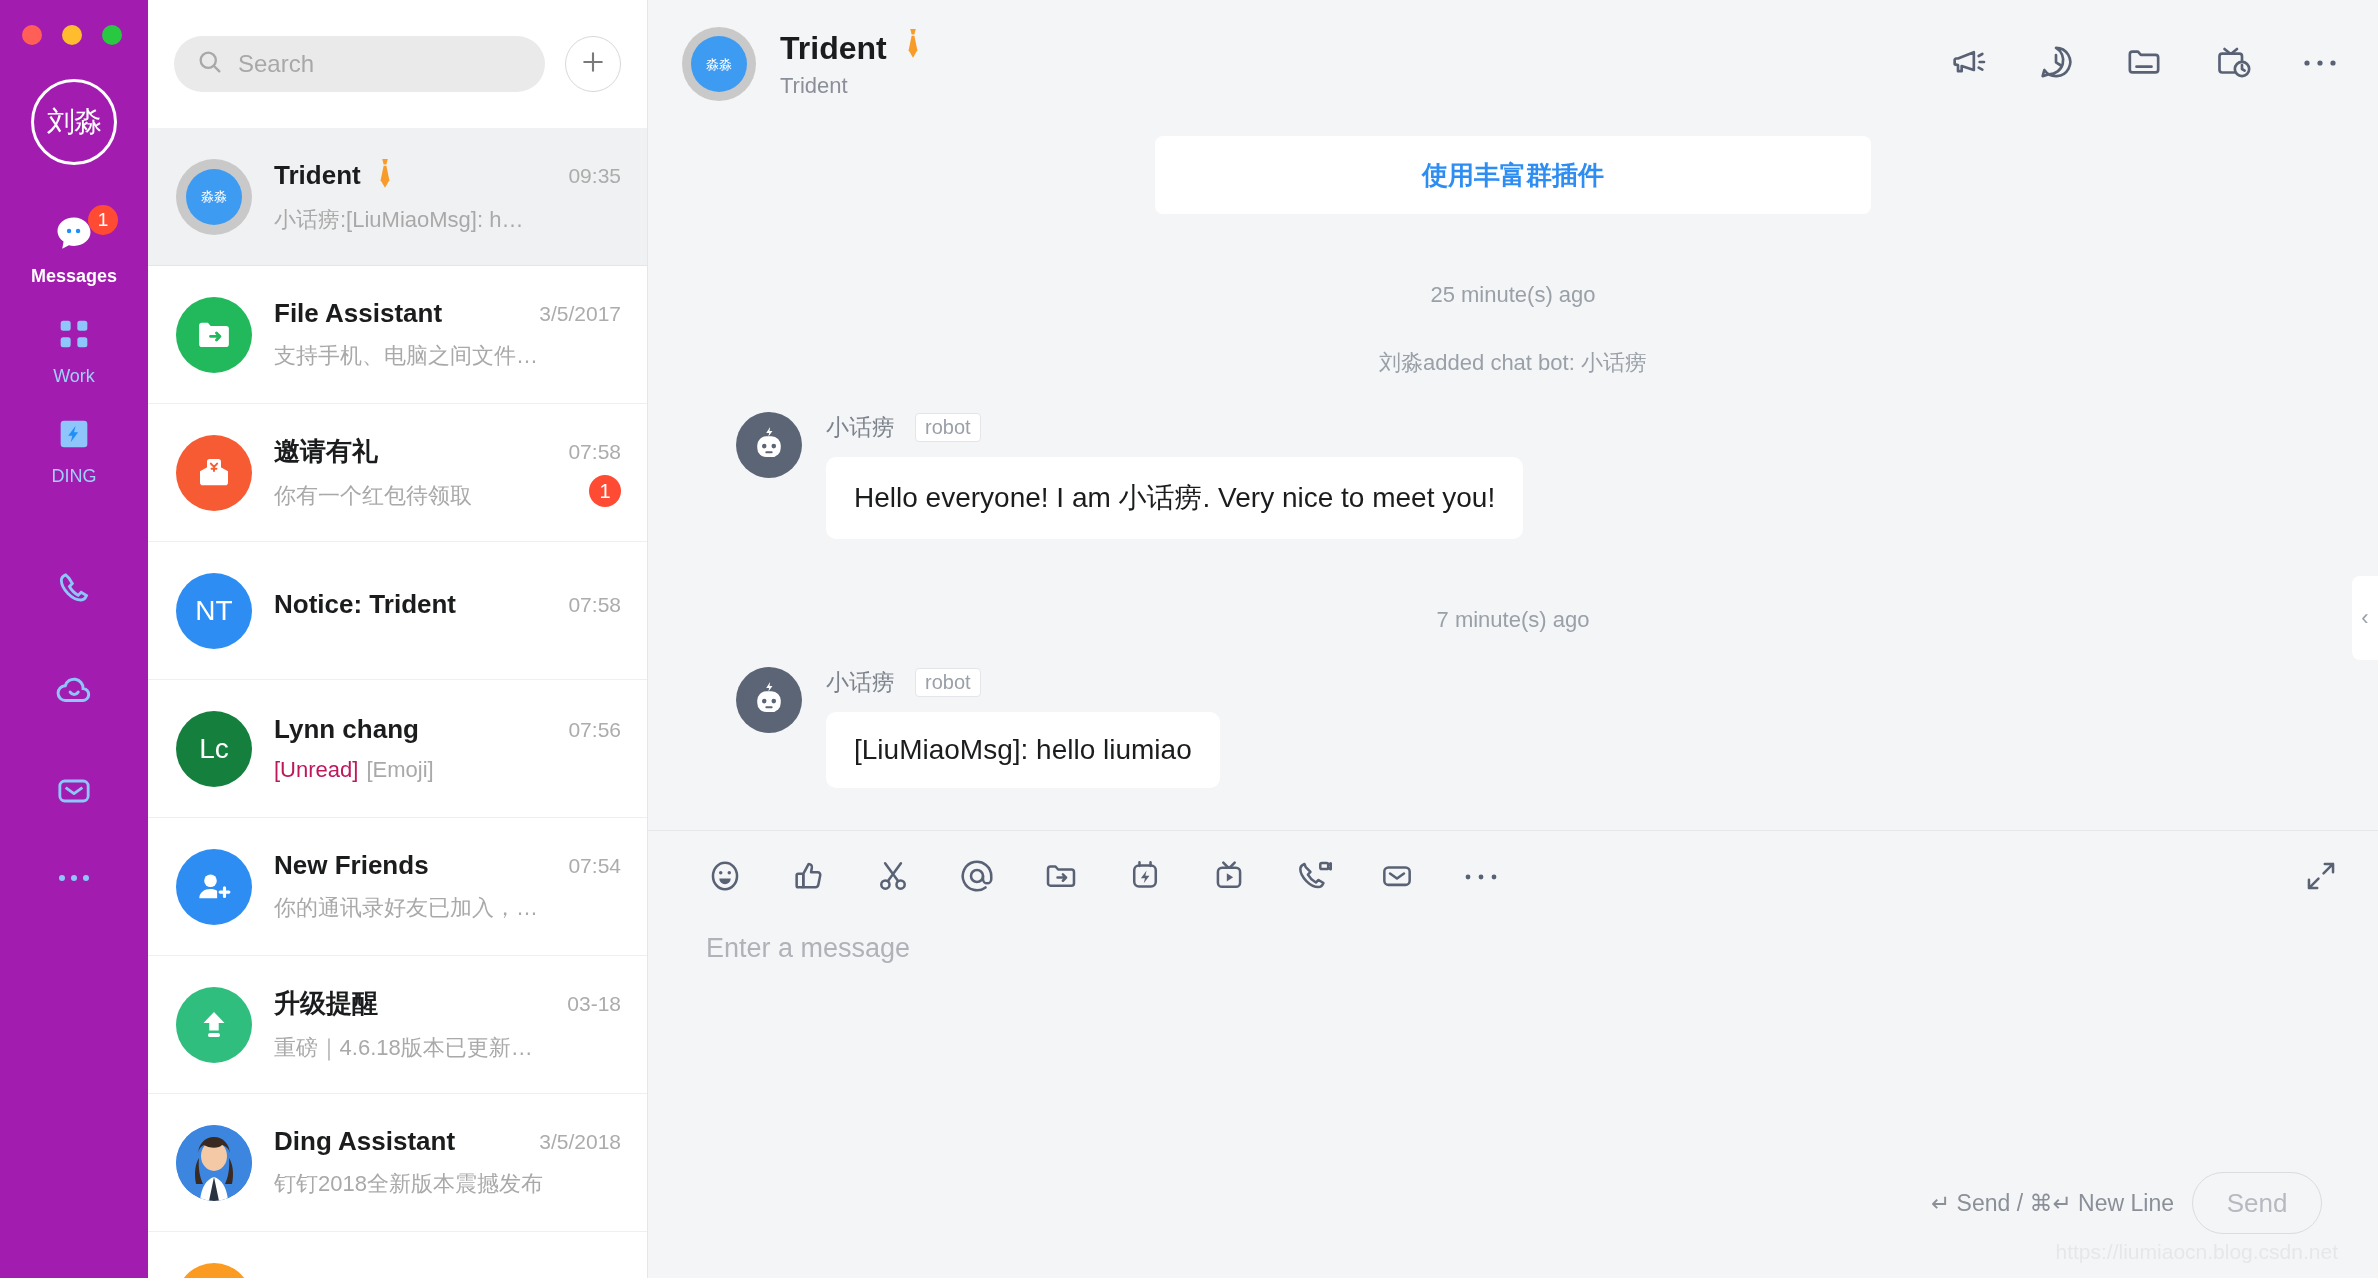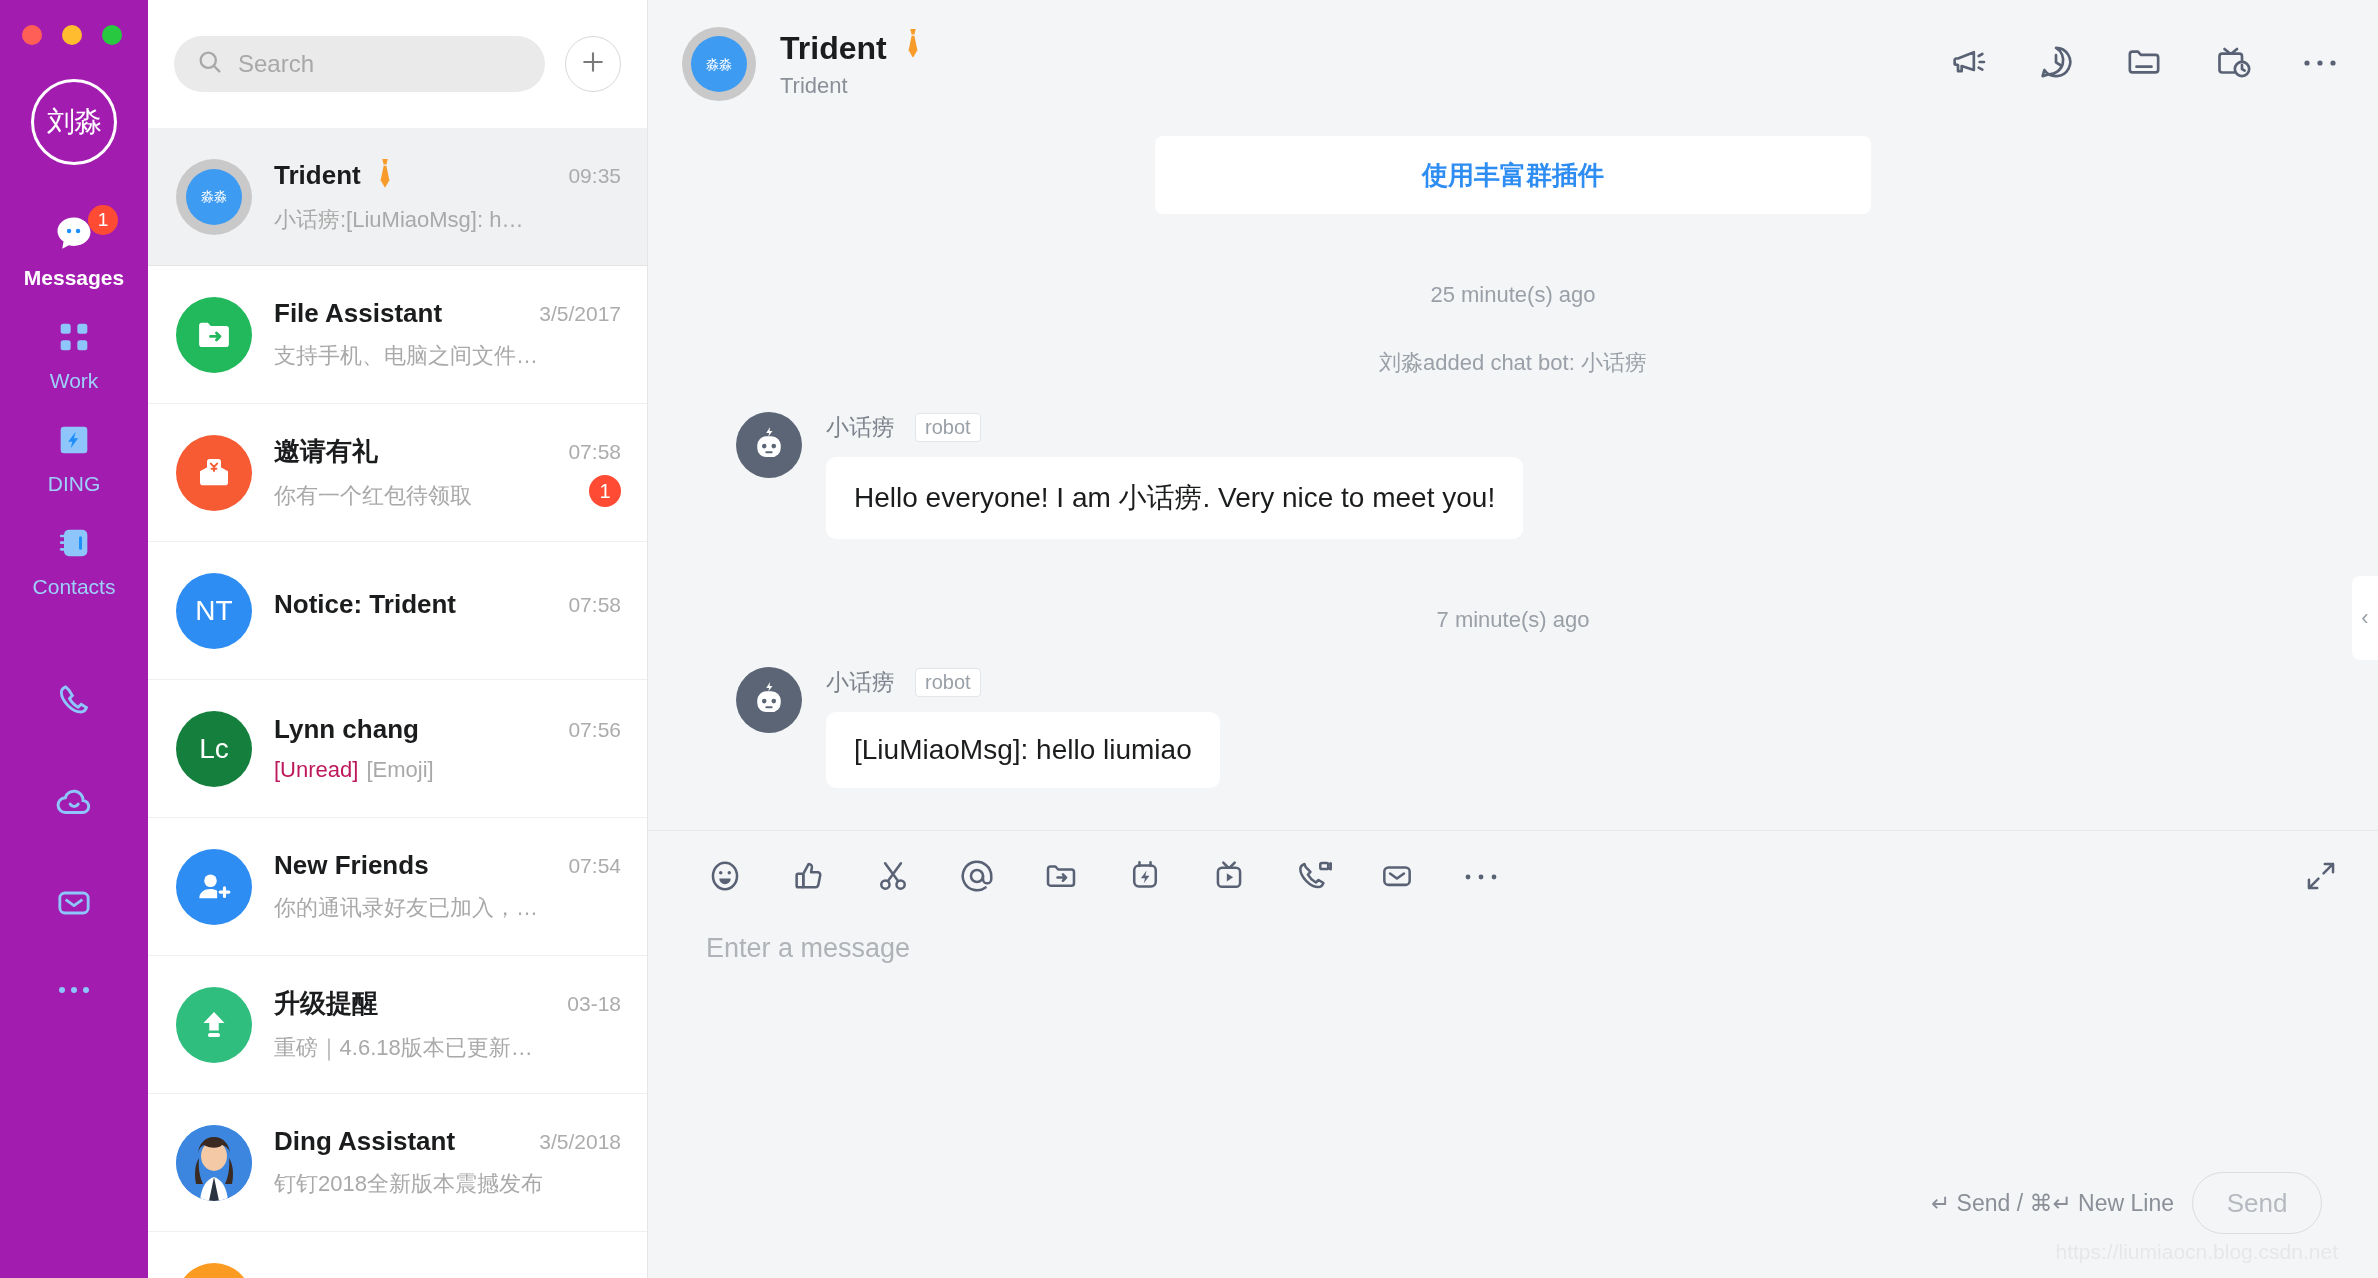--- a/index.html
+++ b/index.html
@@ -32,21 +32,21 @@
     color: #fff; font-size: 28px; letter-spacing: -1px;
   }
 
   .nav { margin-top: 32px; width: 100%; }
   .nav-item {
     display: flex; flex-direction: column; align-items: center;
     padding: 14px 0 10px 0; position: relative;
   }
   .nav-ico { width: 46px; height: 46px; display:flex; align-items:center; justify-content:center; }
   .nav-ico svg { display: block; }
-  .nav-label { margin-top: 9px; font-size: 21px; color: #9ED0FC; }
+  .nav-label { margin-top: 9px; font-size: 18px; color: #9ED0FC; }
   .nav-item.active .nav-label { color: #ffffff; font-weight: bold; }
   .badge {
     position: absolute; top: 8px; left: 88px;
     min-width: 30px; height: 30px; padding: 0 8px;
     background: #FF4B33; color: #fff; border-radius: 15px;
     font-size: 19px; display: flex; align-items: center; justify-content: center;
   }
   .rail-bottom { margin-top: 44px; width: 100%; display: flex; flex-direction: column; align-items: center; }
   .rail-bottom .rb { padding: 28px 0; }
 
@@ -196,32 +196,20 @@
       <div class="nav-item">
         <span class="nav-ico">
           <svg width="40" height="40" viewBox="0 0 24 24" fill="#8EC6FB">
             <path d="M6 4h12a2 2 0 012 2v12a2 2 0 01-2 2H6a2 2 0 01-2-2V6a2 2 0 012-2z"></path>
             <path d="M13 7l-4.5 6H11l-1 4 4.5-6H12l1-4z" fill="#1E8EF9"></path>
           </svg>
         </span>
         <span class="nav-label">DING</span>
       </div>
 
-      <div class="nav-item">
-        <span class="nav-ico">
-          <svg width="40" height="40" viewBox="0 0 24 24" fill="#8EC6FB">
-            <rect x="6" y="4" width="14" height="16" rx="3"></rect>
-            <rect x="3.5" y="7" width="3" height="1.6" rx=".8"></rect>
-            <rect x="3.5" y="11" width="3" height="1.6" rx=".8"></rect>
-            <rect x="3.5" y="15" width="3" height="1.6" rx=".8"></rect>
-            <rect x="15" y="8" width="1.8" height="8" rx=".9" fill="#1E8EF9"></rect>
-          </svg>
-        </span>
-        <span class="nav-label">Contacts</span>
-      </div>
     </div>
 
     <div class="rail-bottom">
       <div class="rb">
         <span>
           <svg width="40" height="40" viewBox="0 0 24 24" fill="none" stroke="#8EC6FB" stroke-width="1.7" stroke-linecap="round">
             <path d="M7 3.5c-1.4.6-2.6 2-2.6 3.3 0 5.2 6.6 11.8 11.8 11.8 1.3 0 2.7-1.2 3.3-2.6l-3.2-2-1.8 1.7c-1.9-1-4.2-3.3-5.2-5.2l1.7-1.8-2-3.2z"></path>
           </svg>
         </span>
       </div>

